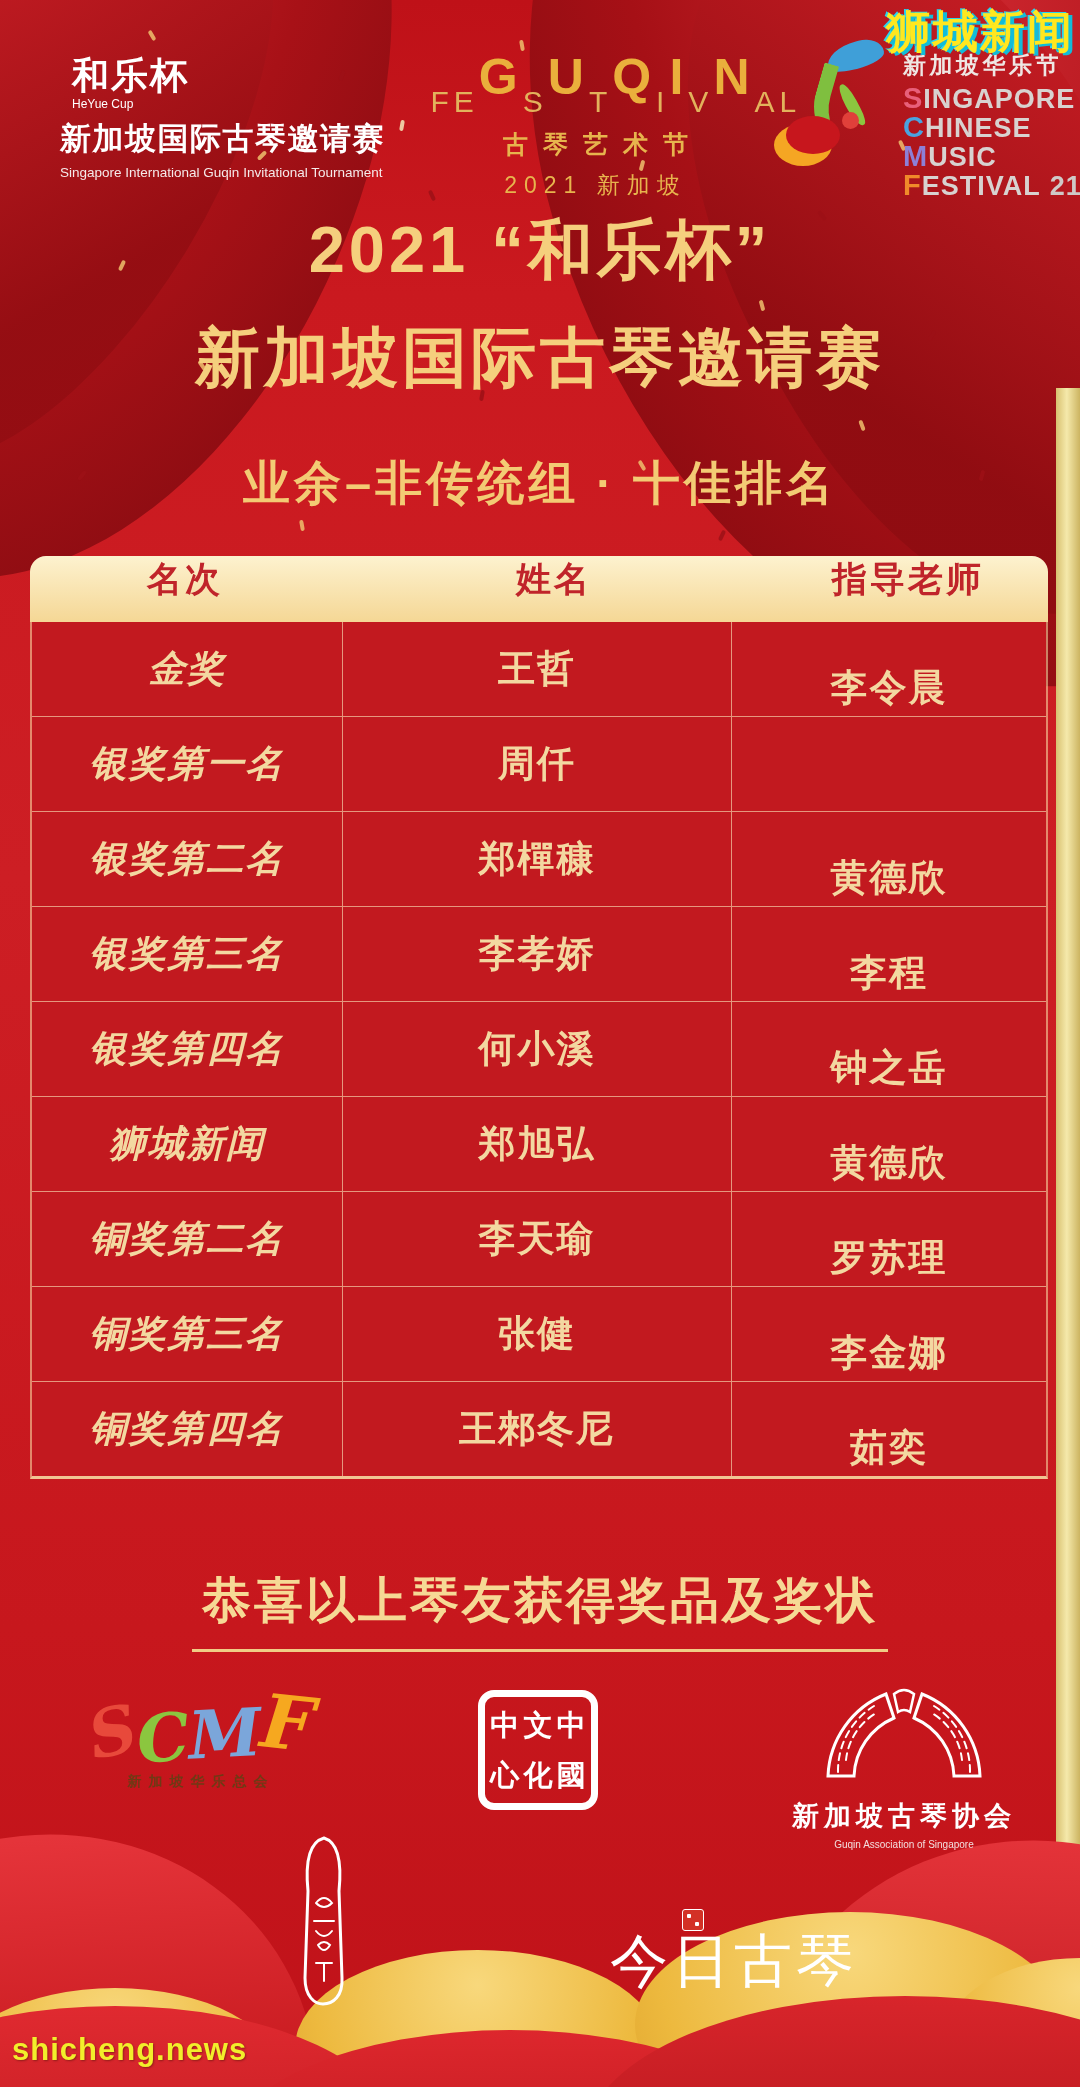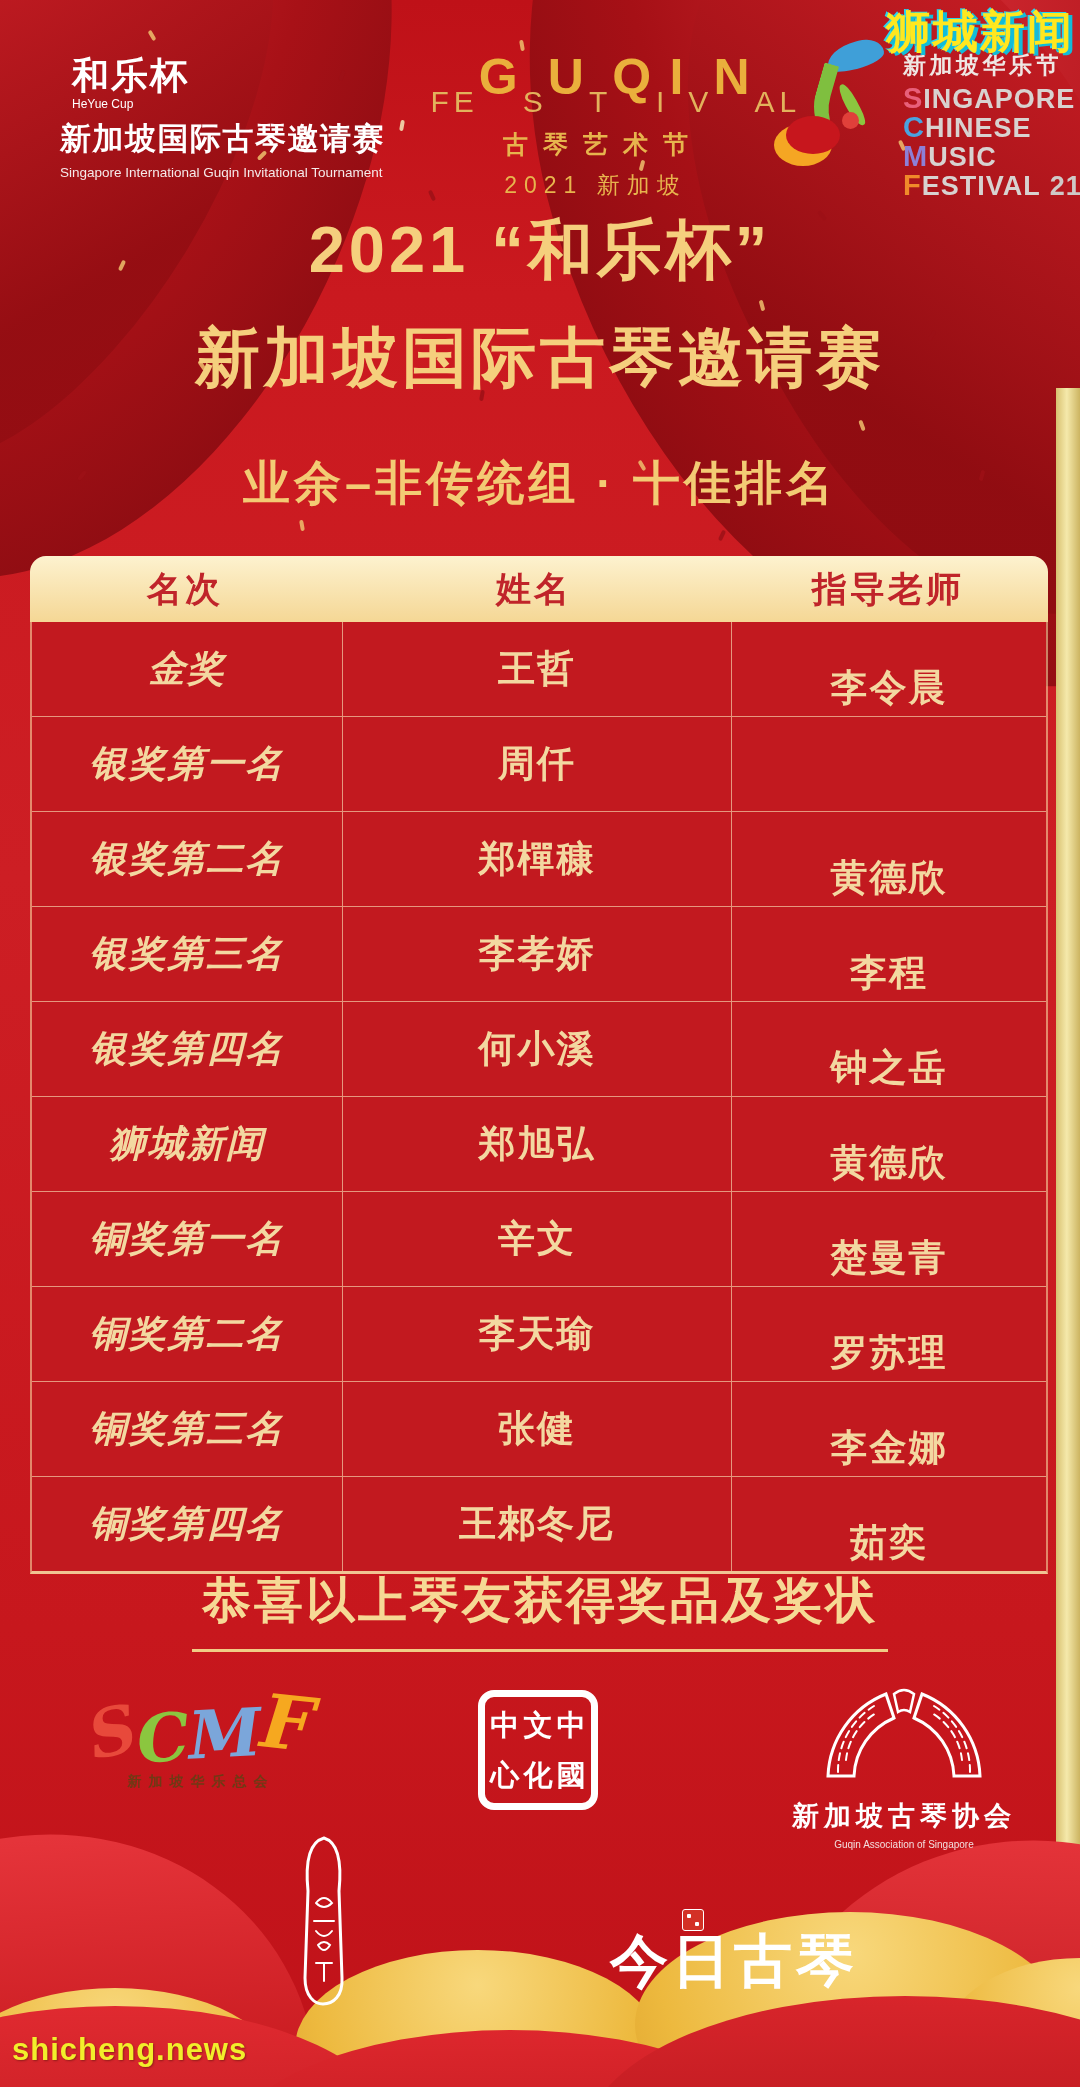--- a/index.html
+++ b/index.html
@@ -68,22 +68,22 @@
 
   
   .big-title{position:absolute;left:0;right:0;text-align:center;z-index:3;color:#f5cf7d;
     font-weight:bold;font-size:65px;letter-spacing:4px;}
   #title1{top:206px;} #title2{top:314px;}
   #subtitle{position:absolute;left:0;right:0;top:452px;text-align:center;z-index:3;color:#f3cb74;
     font-weight:bold;font-size:47px;letter-spacing:4px;}
 
   
   #table{position:absolute;left:30px;top:556px;width:1018px;z-index:3;}
-  .t-head{display:flex;height:66px;align-items:center;border-radius:16px 16px 0 0;
-    background:linear-gradient(180deg,#fdf2cf,#f5d795);}
+  .t-head{display:flex;height:66px;border-radius:16px 16px 0 0;
+    background:linear-gradient(180deg,#fdf2cf,#f5d795);gap:20px;}
   .t-head .hc{color:#c0242a;font-weight:bold;font-size:35px;text-align:center;letter-spacing:3px;}
   .hc1{width:310px;} .hc2{width:388px;} .hc3{flex:1;}
   .t-body{border-left:2px solid rgba(249,227,168,.55);border-right:2px solid rgba(249,227,168,.55);
     border-bottom:3px solid rgba(249,227,168,.85);}
   .t-row{display:flex;height:94px;background:#c2191f;}
   .t-row + .t-row{border-top:1px solid rgba(252,235,190,.6);}
   .t-cell{display:flex;align-items:center;justify-content:center;color:#f3d8a1;
     font-weight:bold;font-size:37px;letter-spacing:2px;}
   .cc1{width:310px;border-right:1px solid rgba(252,235,190,.6);font-style:italic;}
   .cc2{width:388px;border-right:1px solid rgba(252,235,190,.6);}
@@ -109,21 +109,21 @@
     align-items:center;justify-items:center;padding:3px;}
   .seal-ch{color:#fff;font-family:"DejaVu Serif",serif;font-weight:bold;font-size:29px;line-height:1;}
 
   #gas{position:absolute;left:778px;top:1680px;width:252px;text-align:center;z-index:6;}
   #gas-cn{color:#fff;font-size:27px;font-weight:bold;letter-spacing:5px;margin-top:4px;white-space:nowrap;}
   #gas-en{color:#f3dede;font-size:10px;margin-top:5px;white-space:nowrap;}
 
   #heyue{position:absolute;left:292px;top:1833px;z-index:6;}
 
   #jinri{position:absolute;left:610px;top:1923px;z-index:6;}
-  .jinri-text{color:#fff;font-family:"DejaVu Serif",serif;font-weight:bold;font-size:58px;letter-spacing:4px;}
+  .jinri-text{color:#fff;font-family:"DejaVu Serif",serif;font-weight:normal;font-size:58px;letter-spacing:4px;}
   .jinri-seal{position:absolute;left:72px;top:-14px;width:20px;height:20px;background:#d33126;
     border:1px solid #fff;border-radius:3px;
     background-image:radial-gradient(circle at 30% 30%,#fff 2px,transparent 2.5px),
       radial-gradient(circle at 70% 70%,#fff 2px,transparent 2.5px);}
 
   
   .hill,.wave,.swoosh{position:absolute;border-radius:50%;}
   .hill{z-index:4;background:radial-gradient(circle at 50% 18%,#f8d87c,#edb93e 68%,#dfa42d);}
   #h1{left:-50px;top:1988px;width:330px;height:175px;}
   #h2{left:295px;top:1950px;width:365px;height:195px;}
@@ -257,25 +257,20 @@
           <div class="t-cell cc1">银奖第四名</div>
           <div class="t-cell cc2">何小溪</div>
           <div class="t-cell cc3">钟之岳</div>
         </div>
         <div class="t-row">
           <div class="t-cell cc1">狮城新闻</div>
           <div class="t-cell cc2">郑旭弘</div>
           <div class="t-cell cc3">黄德欣</div>
         </div>
         <div class="t-row">
-          <div class="t-cell cc1">铜奖第一名</div>
-          <div class="t-cell cc2">辛文</div>
-          <div class="t-cell cc3">楚曼青</div>
-        </div>
-        <div class="t-row">
           <div class="t-cell cc1">铜奖第二名</div>
           <div class="t-cell cc2">李天瑜</div>
           <div class="t-cell cc3">罗苏理</div>
         </div>
         <div class="t-row">
           <div class="t-cell cc1">铜奖第三名</div>
           <div class="t-cell cc2">张健</div>
           <div class="t-cell cc3">李金娜</div>
         </div>
         <div class="t-row">

